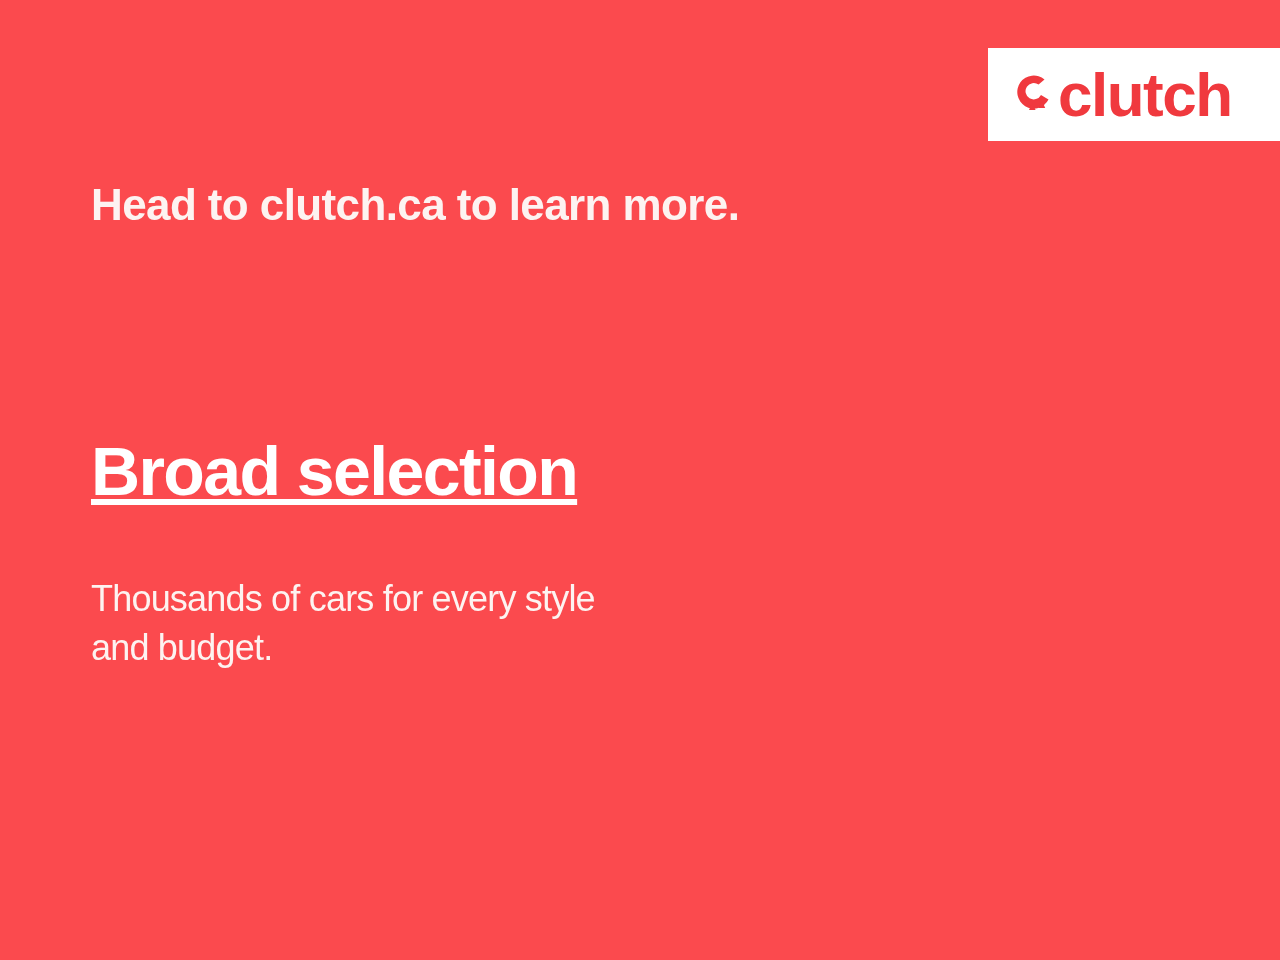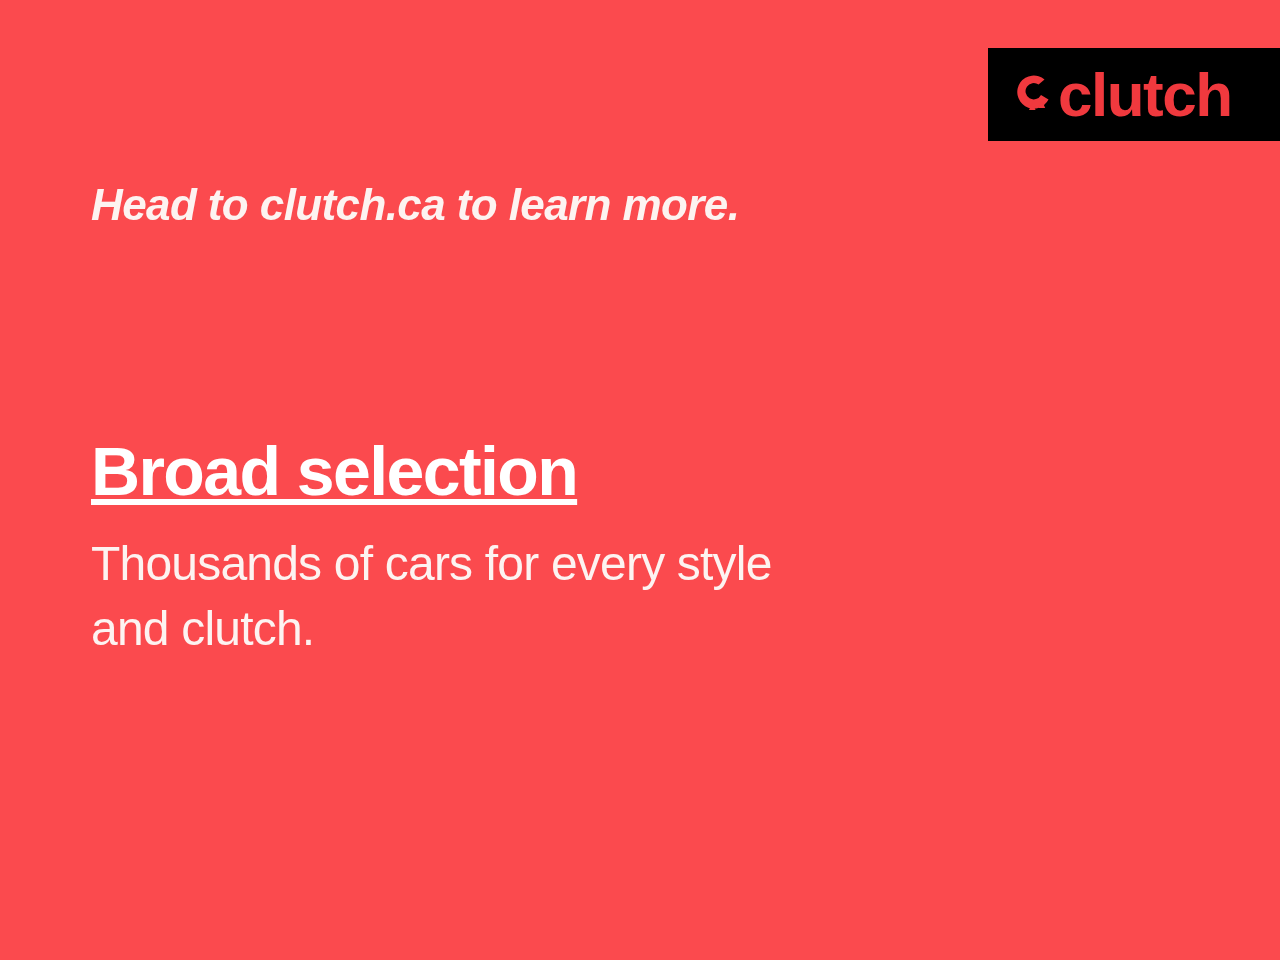--- a/index.html
+++ b/index.html
@@ -23,21 +23,21 @@
     overflow: hidden;
   }
 
   
   #logo-plate {
     position: absolute;
     left: 988px;
     top: 48px;
     width: 292px;
     height: 93px;
-    background: #000000;
+    background: #ffffff;
     display: flex;
     align-items: center;
     justify-content: flex-start;
     padding-left: 22px;
     box-sizing: border-box;
   }
 
   .logo-row {
     display: flex;
     align-items: center;
@@ -68,41 +68,40 @@
   #eyebrow {
     position: absolute;
     left: 91px;
     top: 181px;
     font-size: 44px;
     font-weight: bold;
     letter-spacing: -0.6px;
     color: #FDF3F1;
     line-height: 1.1;
     white-space: nowrap;
-    font-style: italic;
   }
 
   #headline {
     position: absolute;
     left: 91px;
     top: 436px;
     font-size: 68px;
     font-weight: bold;
     letter-spacing: -1.6px;
     color: #FFFFFF;
     line-height: 1.05;
     white-space: nowrap;
     text-decoration: underline;
   }
 
   #subhead {
     position: absolute;
     left: 91px;
-    top: 532px;
-    font-size: 48px;
+    top: 575px;
+    font-size: 36px;
     font-weight: normal;
     letter-spacing: -0.8px;
     color: #FDF3F1;
     line-height: 1.35;
     max-width: 960px;
   }
 
   #subhead .sub-line {
     display: block;
     white-space: nowrap;
@@ -123,16 +122,16 @@
       <span class="logo-word">clutch</span>
     </div>
   </div>
 
   <div id="eyebrow">Head to clutch.ca to learn more.</div>
 
   <div id="headline">Broad selection</div>
 
   <div id="subhead">
     <span class="sub-line">Thousands of cars for every style</span>
-    <span class="sub-line">and clutch.</span>
+    <span class="sub-line">and budget.</span>
   </div>
 
 </div>
 
 </body></html>

